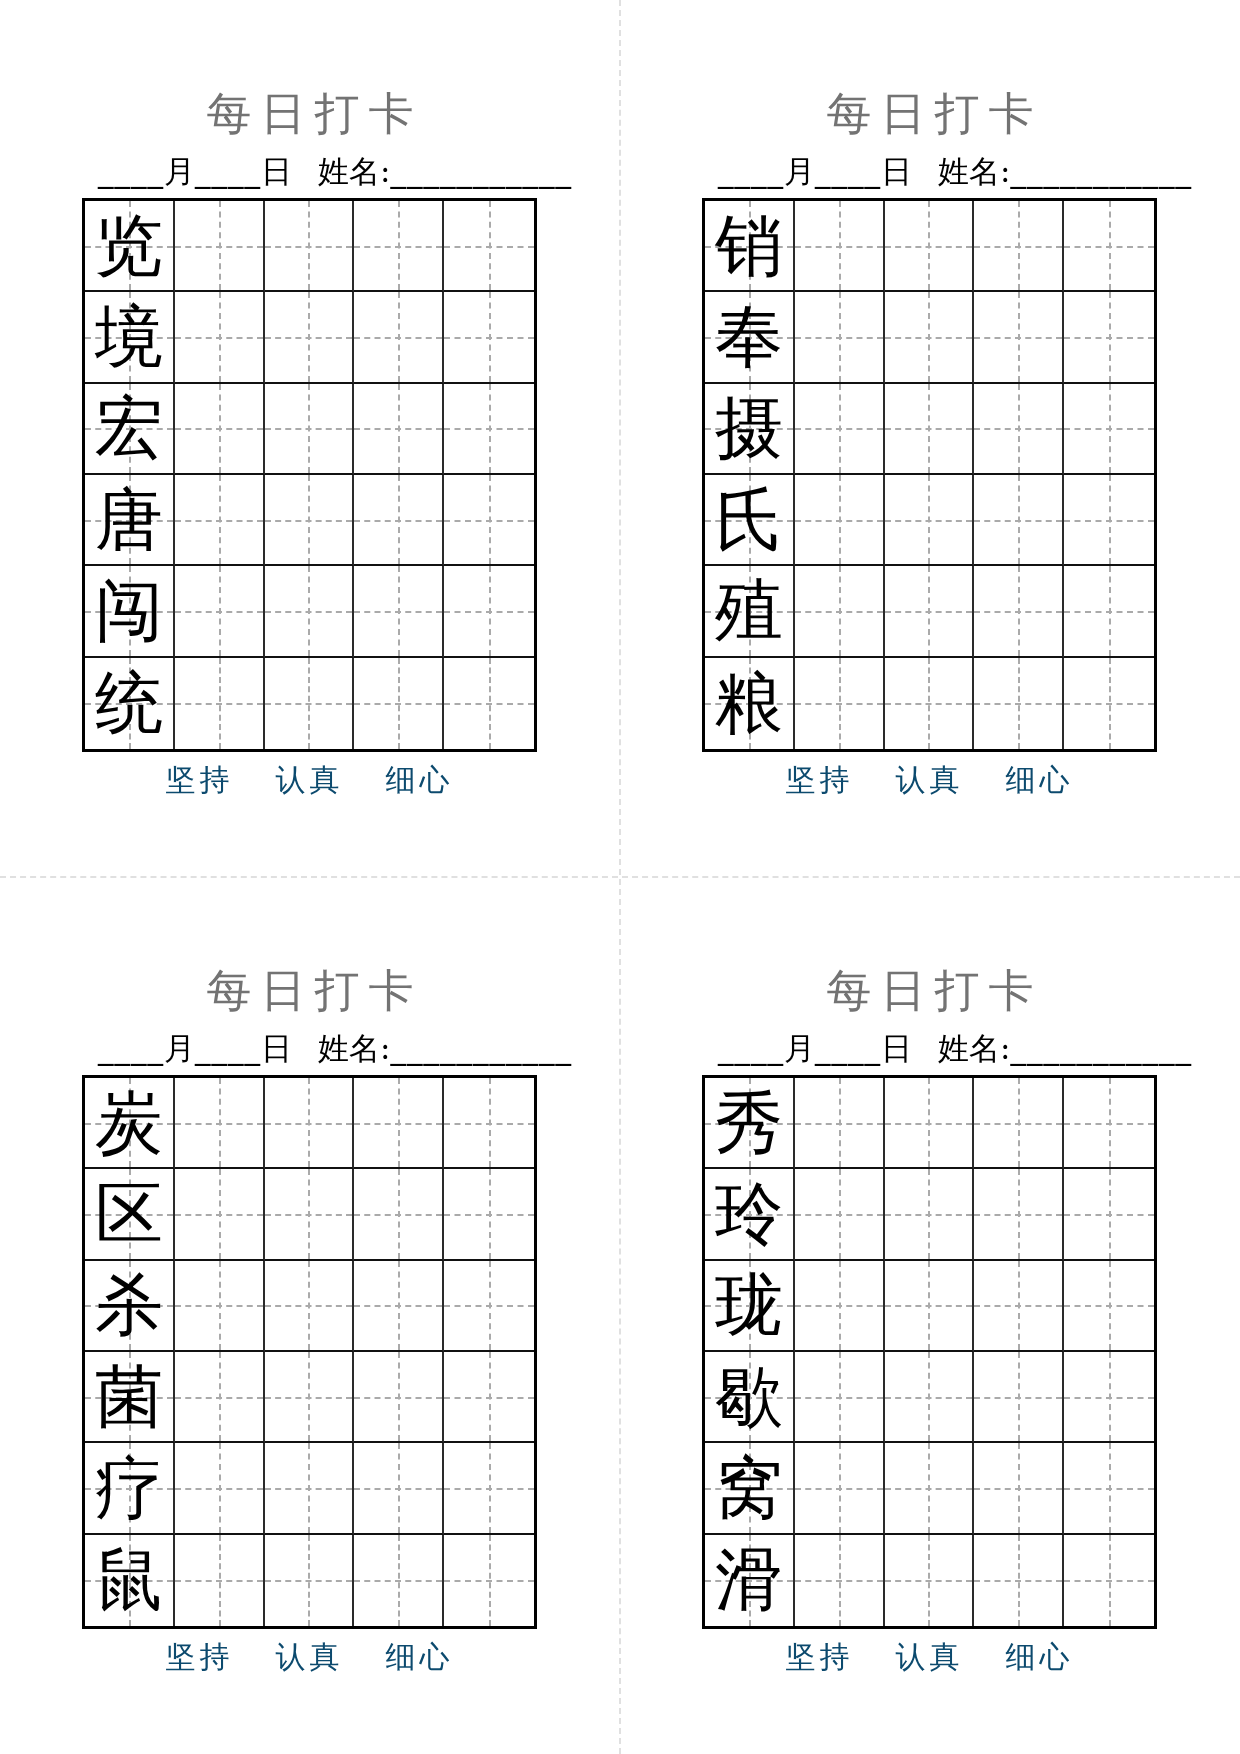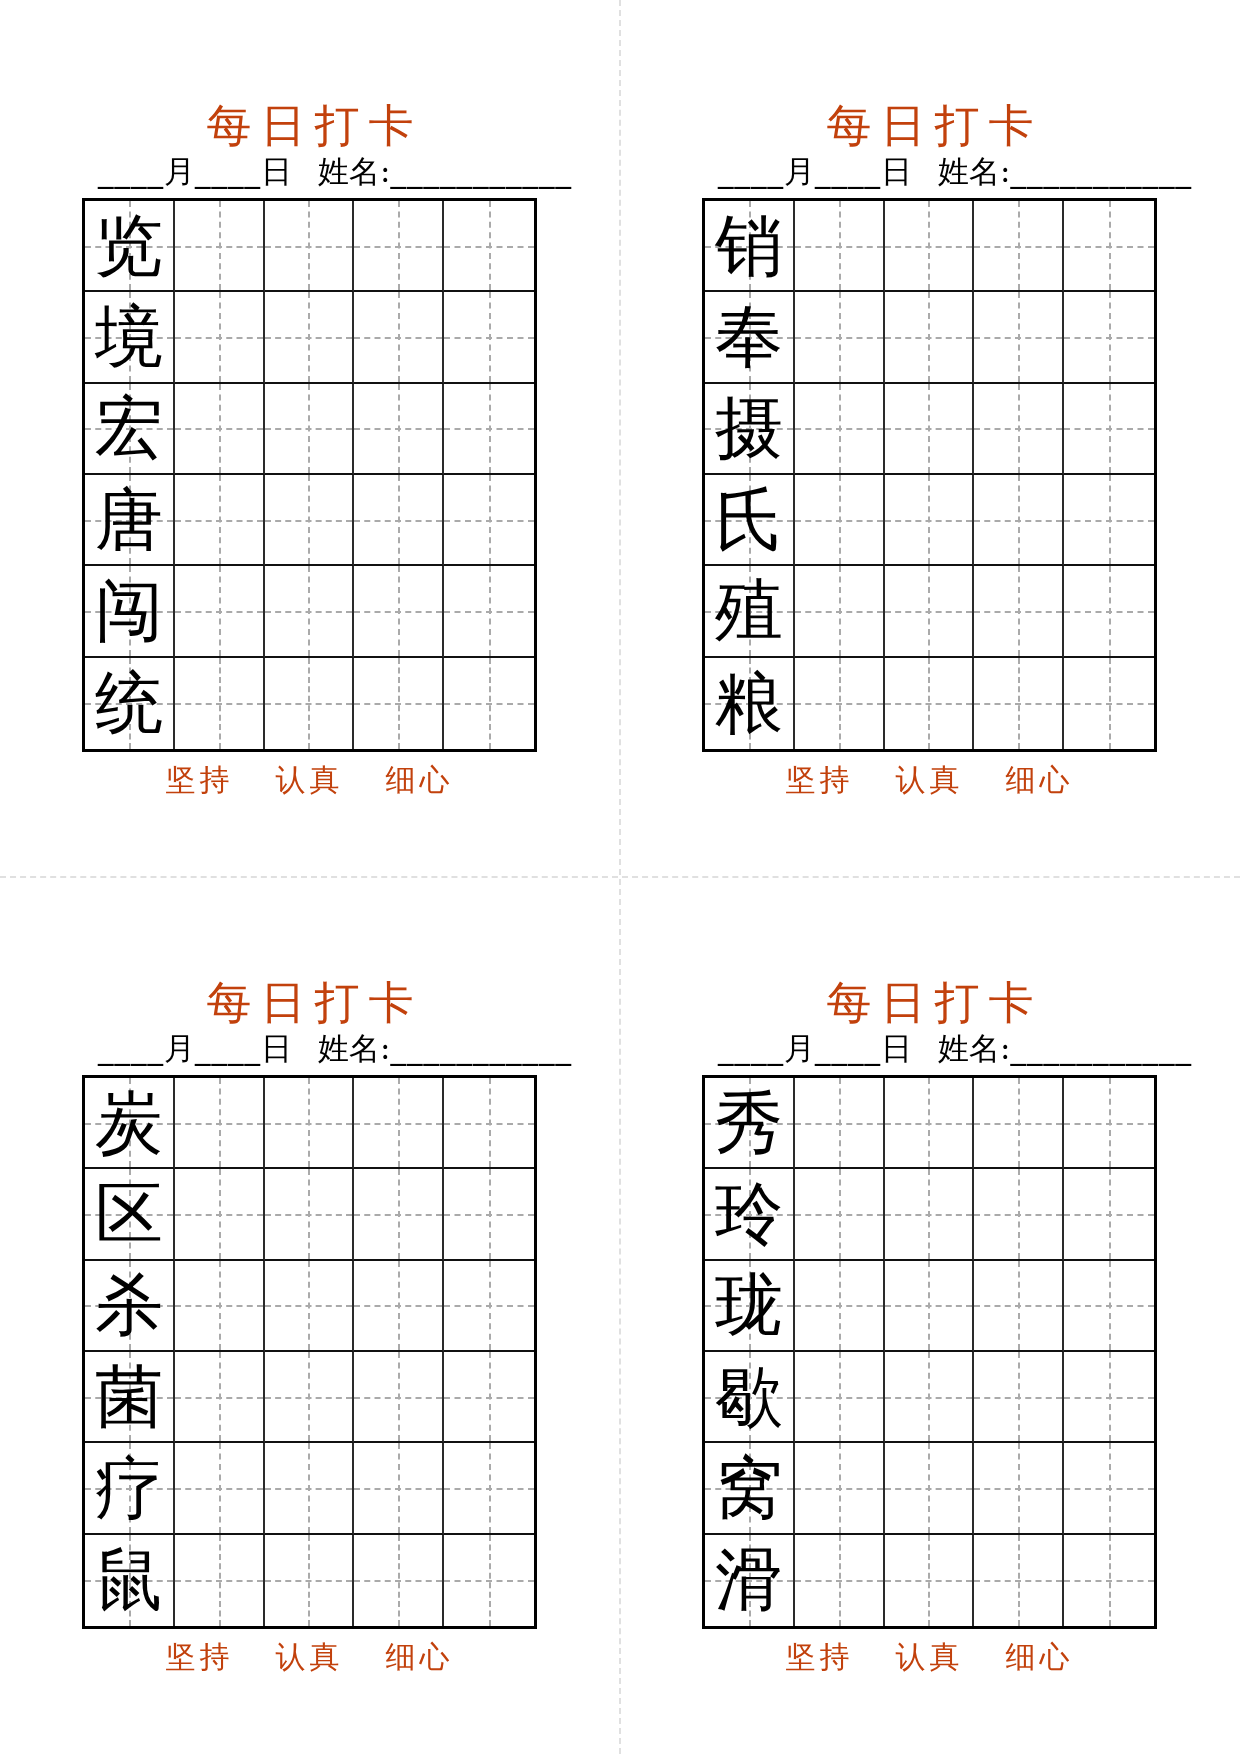--- a/index.html
+++ b/index.html
@@ -10,40 +10,40 @@
   .crop-v { position:absolute; left:619px; top:0; height:1754px; width:0; border-left:2px dashed #e0e0e0; }
   .crop-h { position:absolute; top:876px; left:0; width:1240px; height:0; border-top:2px dashed #e0e0e0; }
 
   .quadrant { position:absolute; width:620px; height:877px; }
   .q-tl { left:0;   top:0;   }
   .q-tr { left:620px; top:0; }
   .q-bl { left:0;   top:877px; }
   .q-br { left:620px; top:877px; }
 
   .q-title { position:absolute; top:88px; left:0; width:620px; text-align:center;
-             font-size:45px; line-height:52px; letter-spacing:9px; text-indent:9px; color:#c2410c;margin-top:12px; }
+             font-size:45px; line-height:52px; letter-spacing:9px; text-indent:9px; color:#737373; }
 
   .q-dateline { position:absolute; top:148px; left:98px; height:42px; font-size:31px; line-height:38px;
                 white-space:nowrap; display:flex; align-items:flex-end; color:#000; }
   .q-dateline .blank { font-family:"DejaVu Sans","Liberation Sans",sans-serif; letter-spacing:1px;margin-top:36px; }
   .q-dateline .lbl-name { margin-left:26px; }
 
   .q-grid { position:absolute; left:82px; top:198px; width:455px; height:554px;
             border:3px solid #000; display:grid;
             grid-template-columns:repeat(5,1fr); grid-template-rows:repeat(6,1fr); }
   .cell { position:relative; border-right:2px solid #2a2a2a; border-bottom:2px solid #111; }
   .cell.last-col { border-right:none; }
   .cell.last-row { border-bottom:none; }
   .vguide { position:absolute; left:50%; top:0; bottom:0; width:0; border-left:2px dashed #aaaaaa; }
   .hguide { position:absolute; top:50%; left:0; right:0; height:0; border-top:2px dashed #aaaaaa; }
   .char  { position:absolute; left:0; top:0; right:0; bottom:0; display:flex;
            align-items:center; justify-content:center; font-size:68px; line-height:1; color:#000; }
 
   .q-footer { position:absolute; left:82px; top:760px; width:455px; display:flex;
-              justify-content:center; gap:42px; font-size:30px; color:#c2410c; }
+              justify-content:center; gap:42px; font-size:30px; color:#0c4a6e; }
   .footer-word { letter-spacing:4px; }
 </style>
 </head>
 <body>
 
 <div class="crop-v"></div>
 <div class="crop-h"></div>
 
 <div class="quadrant q-tl">
   <div class="q-title">每日打卡</div>

